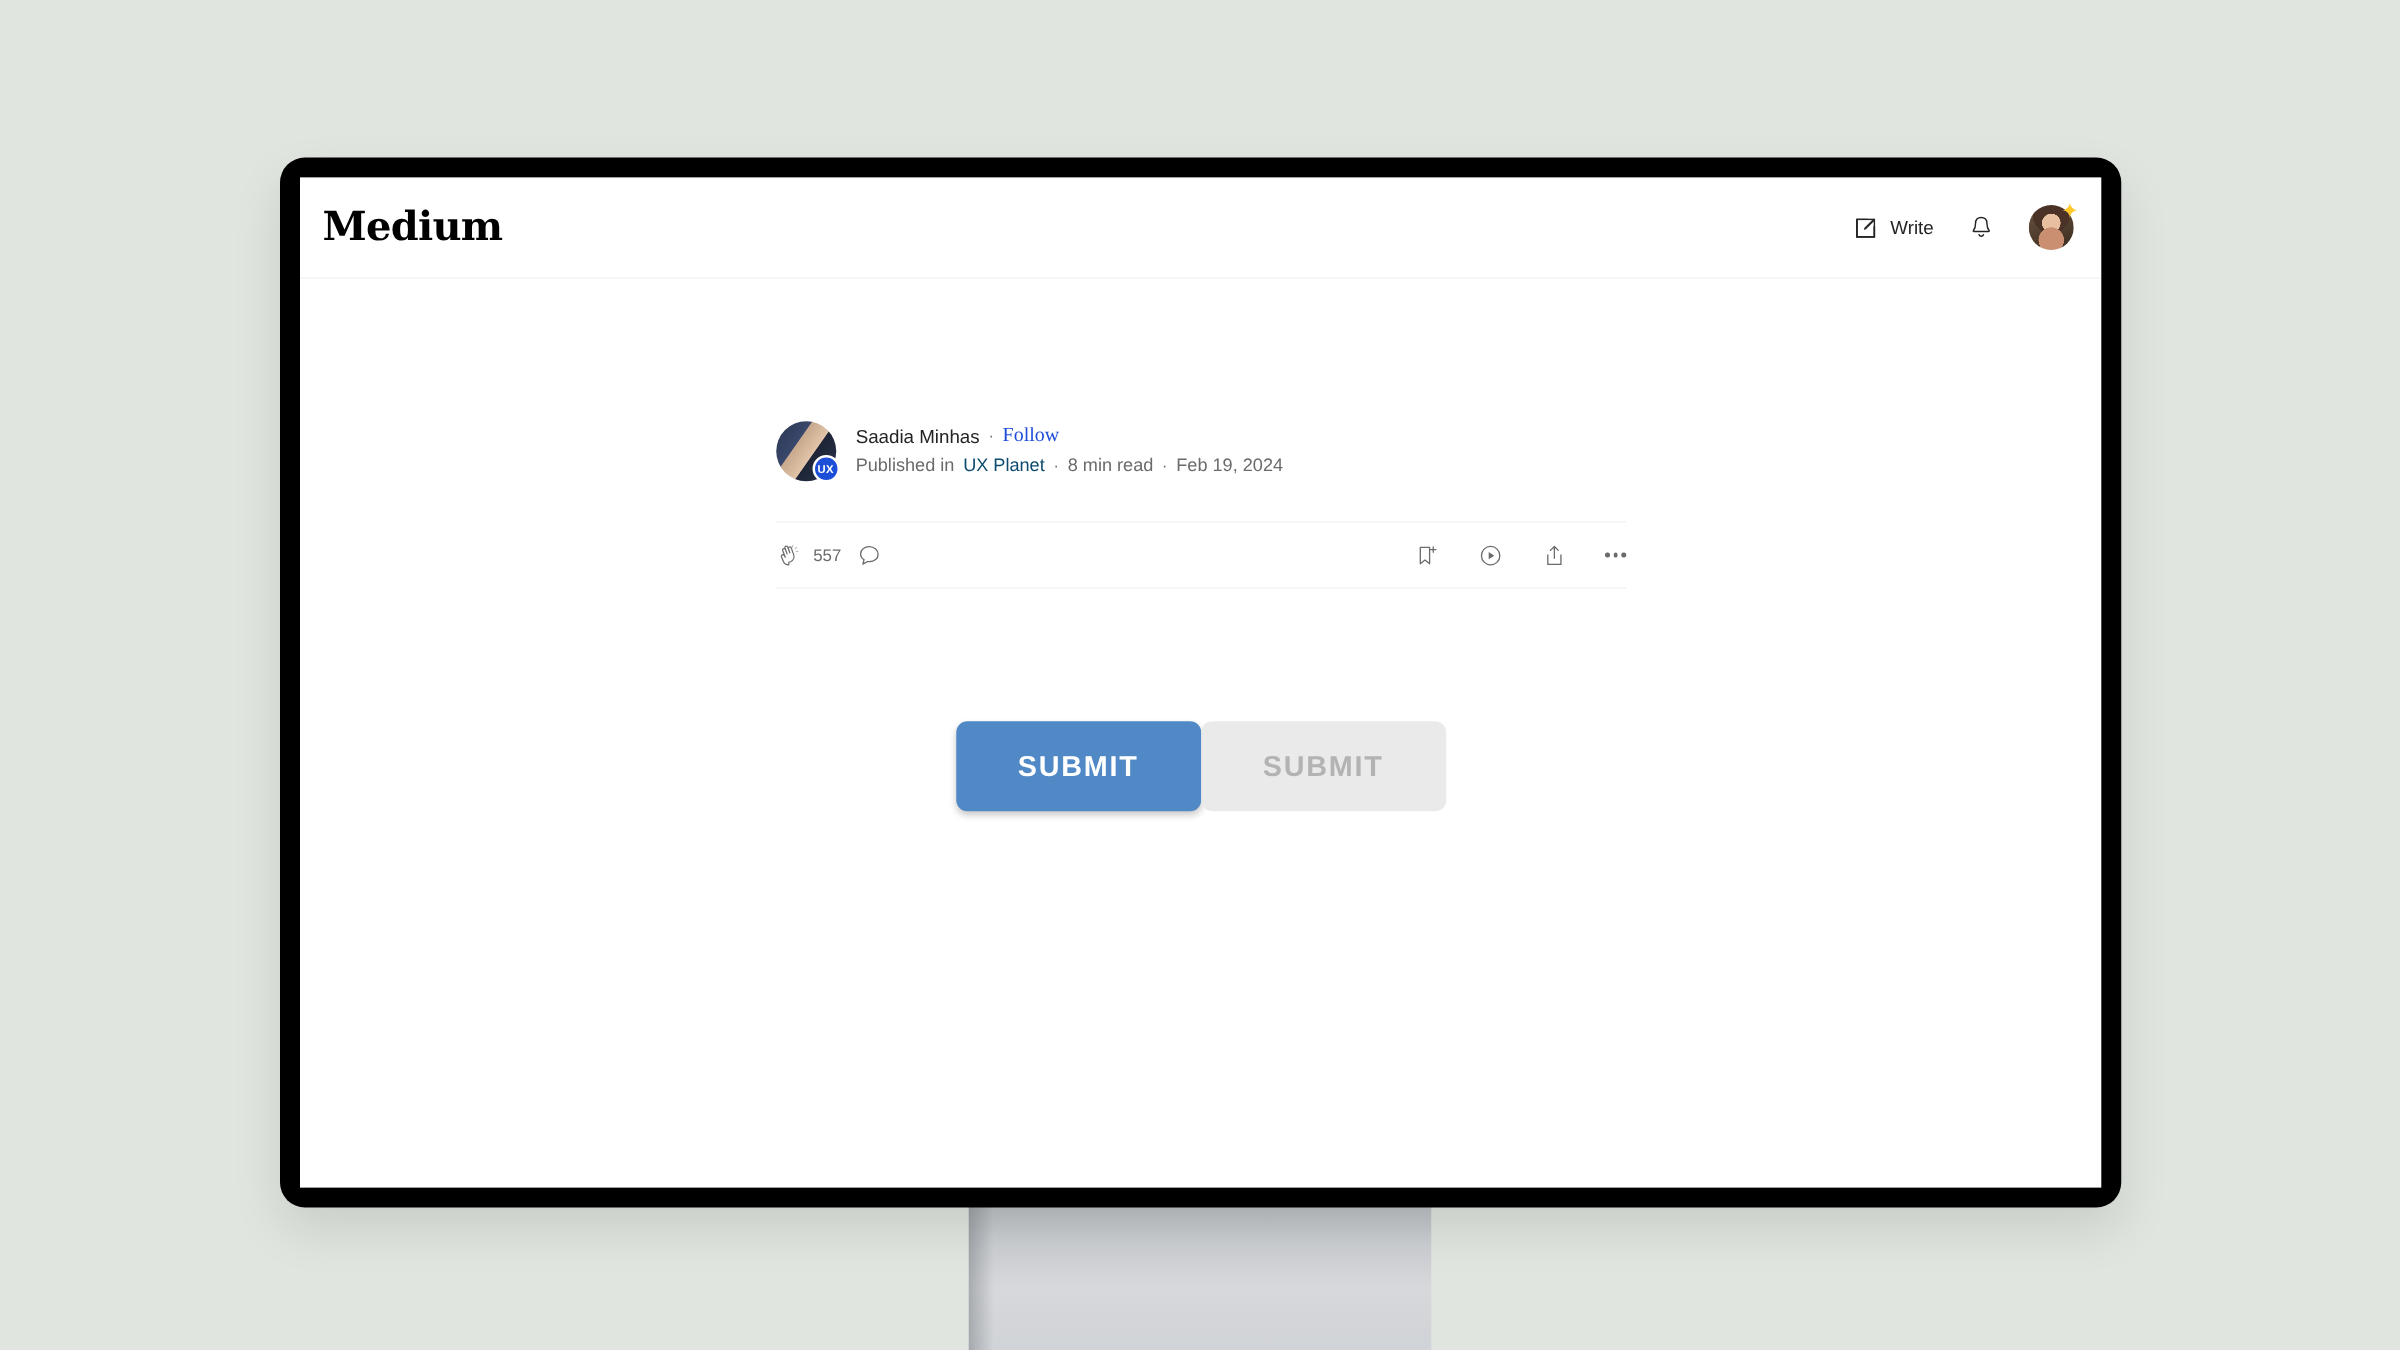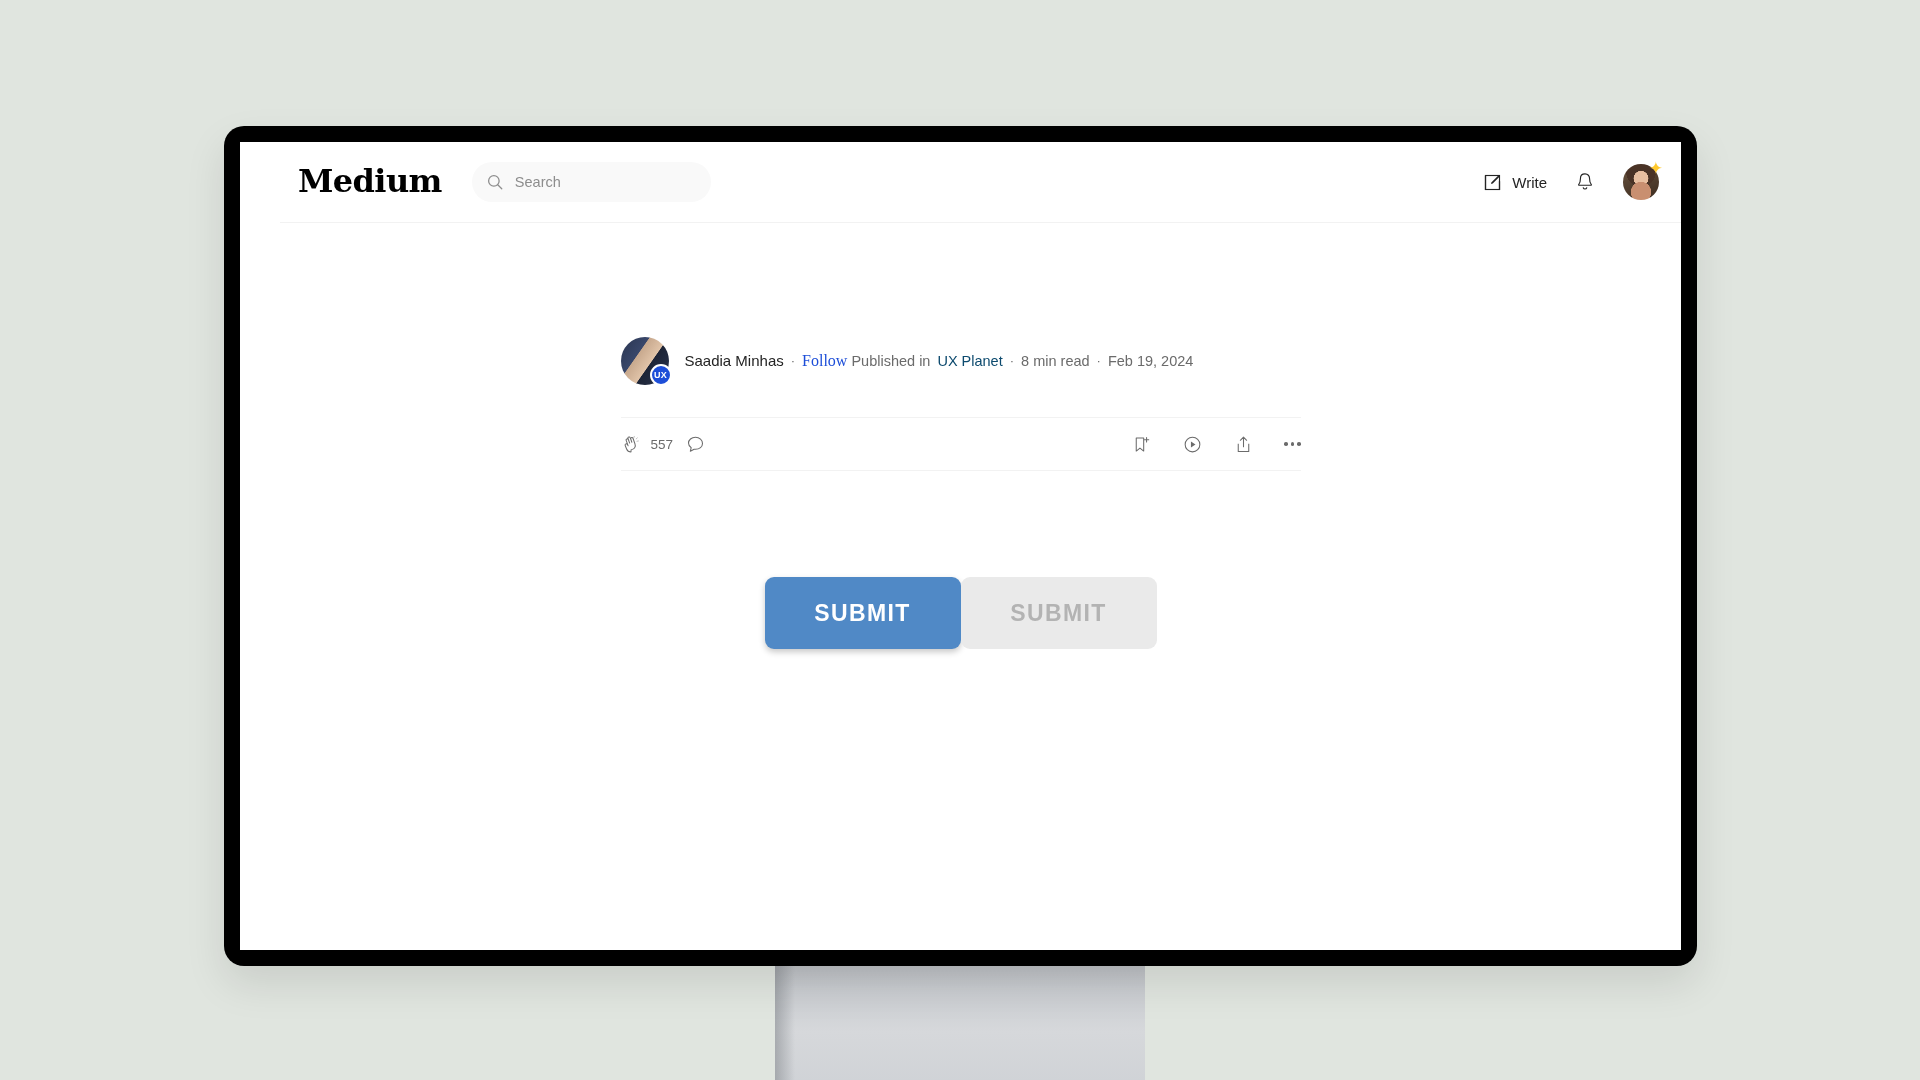--- a/index.html
+++ b/index.html
@@ -61,21 +61,20 @@
 
   
   #site-header {
     height: 81px;
     background: #ffffff;
     border-bottom: 1px solid #f2f2f2;
     display: flex;
     align-items: center;
     padding: 0 22px 0 18px;
     position: relative;
-    margin-left: 40px;
   }
 
   #medium-logo {
     font-family: "DejaVu Serif", "Liberation Serif", serif;
     font-weight: 700;
     font-size: 32px;
     letter-spacing: -0.6px;
     color: #000;
     line-height: 1;
     padding-bottom: 3px;
@@ -203,21 +202,21 @@
     color: #fff;
     font-size: 9px;
     font-weight: 700;
     display: flex;
     align-items: center;
     justify-content: center;
     border: 2px solid #fff;
     letter-spacing: .2px;
   }
 
-  #byline-text { display: flex; flex-direction: row; gap: 4px; }
+  #byline-text { display: flex; flex-direction: column; gap: 4px; }
 
   .byline-row {
     display: flex;
     align-items: center;
     gap: 7px;
     font-size: 15px;
     color: #242424;
     line-height: 1.3;
   }
   .byline-row.meta { color: #6b6b6b; font-size: 14.5px; }
@@ -311,27 +310,20 @@
   <div id="monitor-stand-neck"></div>
 
   <div id="monitor-bezel"></div>
 
   <div id="monitor-screen">
 
     <div id="site-header">
 
       <div id="medium-logo">Medium</div>
 
-      <div id="search-box">
-        <svg width="18" height="18" viewBox="0 0 24 24" fill="none">
-          <circle cx="10.5" cy="10.5" r="7" stroke="#8d8d8d" stroke-width="1.7"></circle>
-          <line x1="15.6" y1="15.6" x2="21" y2="21" stroke="#8d8d8d" stroke-width="1.7" stroke-linecap="round"></line>
-        </svg>
-        <input id="search-input" type="text" placeholder="Search" style="">
-      </div>
 
       <div id="header-actions">
 
         <button id="write-button">
           <svg width="21" height="21" viewBox="0 0 24 24" fill="none">
             <path d="M4 4h9.5M4 4v16h16v-9.5" stroke="#242424" stroke-width="1.3" stroke-linecap="round"></path>
             <path d="M4 4v16h16v-9.5" stroke="#242424" stroke-width="1.3" fill="none"></path>
             <rect x="4" y="4" width="16" height="16" stroke="#242424" stroke-width="1.3" fill="none"></rect>
             <path d="M19.2 3.4l1.4 1.4-8.3 8.3-2 .6.6-2z" fill="#242424"></path>
           </svg>

